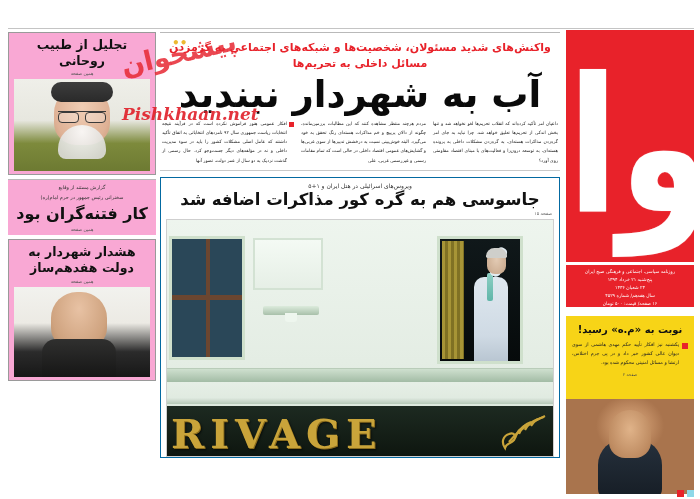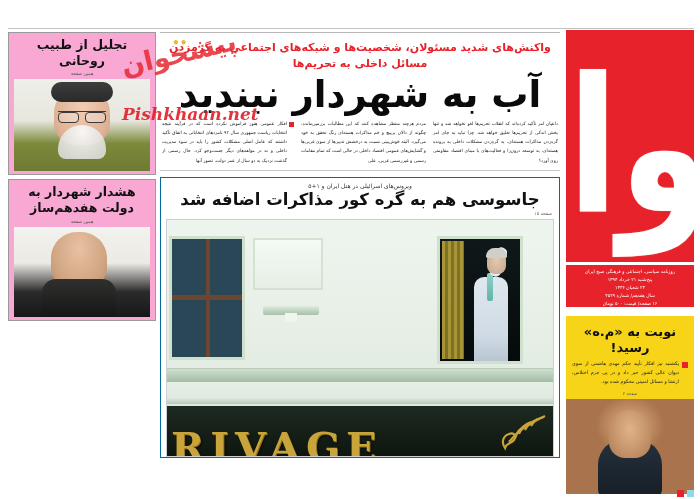--- a/index.html
+++ b/index.html
@@ -61,21 +61,21 @@
     position: absolute;
     right: 6px;
     top: 316px;
     width: 128px;
     height: 178px;
     background: #f7d417;
     overflow: hidden;
   }
   .promo-title {
     color: #111;
-    font-size: 13px;
+    font-size: 10px;
     font-weight: bold;
     text-align: center;
     padding: 8px 4px 0 4px;
     line-height: 1.2;
   }
   .promo-body {
     display: flex;
     gap: 3px;
     padding: 5px 6px 0 6px;
     align-items: flex-start;
@@ -431,21 +431,21 @@
     background: linear-gradient(to bottom, #dfe9e0, #b6c9b8);
   }
   .sign {
     position: absolute;
     left: 0; right: 0; top: 186px; bottom: 0;
     background: linear-gradient(to bottom, #1d2a21 0%, #0e160f 100%);
   }
   .sign-text {
     position: absolute;
     left: 4px;
-    top: 21px;
+    top: 8px;
     font-family: "DejaVu Serif", "Liberation Serif", serif;
     font-size: 40px;
     font-weight: bold;
     letter-spacing: 6px;
     color: #c9a43a;
     text-shadow: 1px 1px 0 #8a6c1d, 2px 2px 2px rgba(0,0,0,.6);
     direction: ltr;
     line-height: 1;
   }
   .sign-leaf {
@@ -563,20 +563,26 @@
       <div class="portrait cleric">
         <span class="turban"></span>
         <span class="glasses">
             <i></i>
             <i></i>
           </span>
       </div>
     </div>
 
 
+    <div class="side-box" style="border:none;border-top:1px solid #b9b9b9;padding-top:3px;">
+      <div class="side-kicker">گزارش مستند از وقایع</div>
+      <div class="side-kicker">سخنرانی رئیس جمهور در حرم امام(ره)</div>
+      <div class="side-title" style="font-size:16px;margin-top:2px;">کار فتنه‌گران بود</div>
+      <div class="side-ref">همین صفحه</div>
+    </div>
 
     <div class="side-box">
       <div class="side-title">هشدار شهردار به دولت هفدهم‌ساز</div>
       <div class="side-ref">همین صفحه</div>
       <div class="portrait mayor"></div>
     </div>
 
   </div>
 
   <div class="main">

